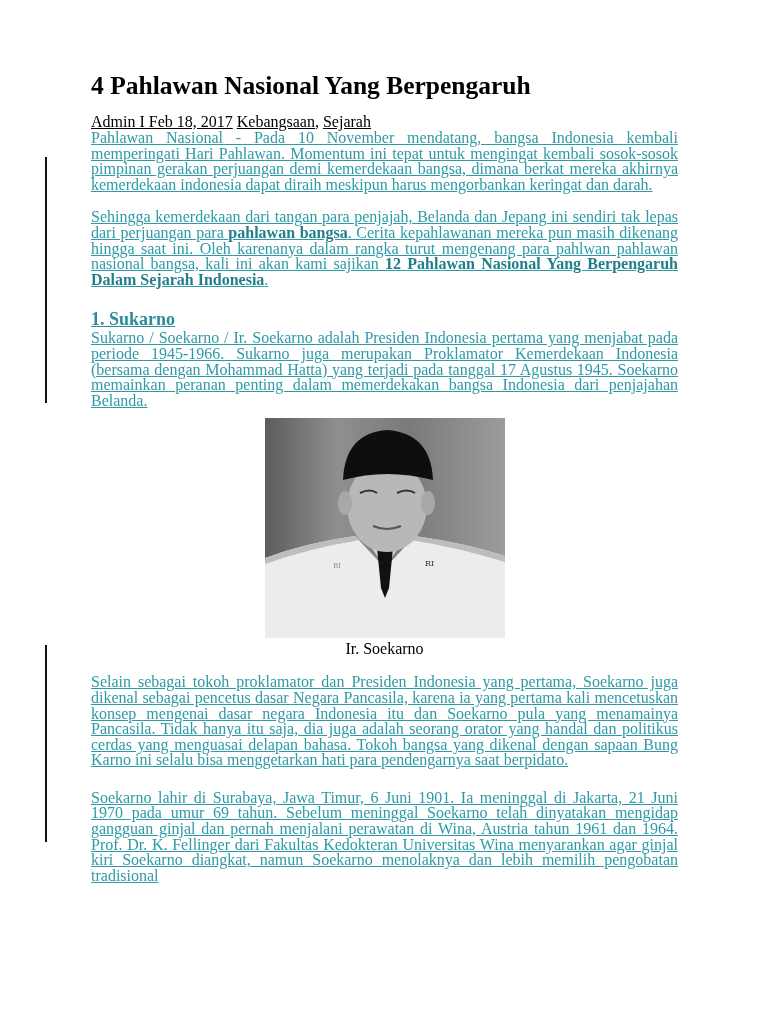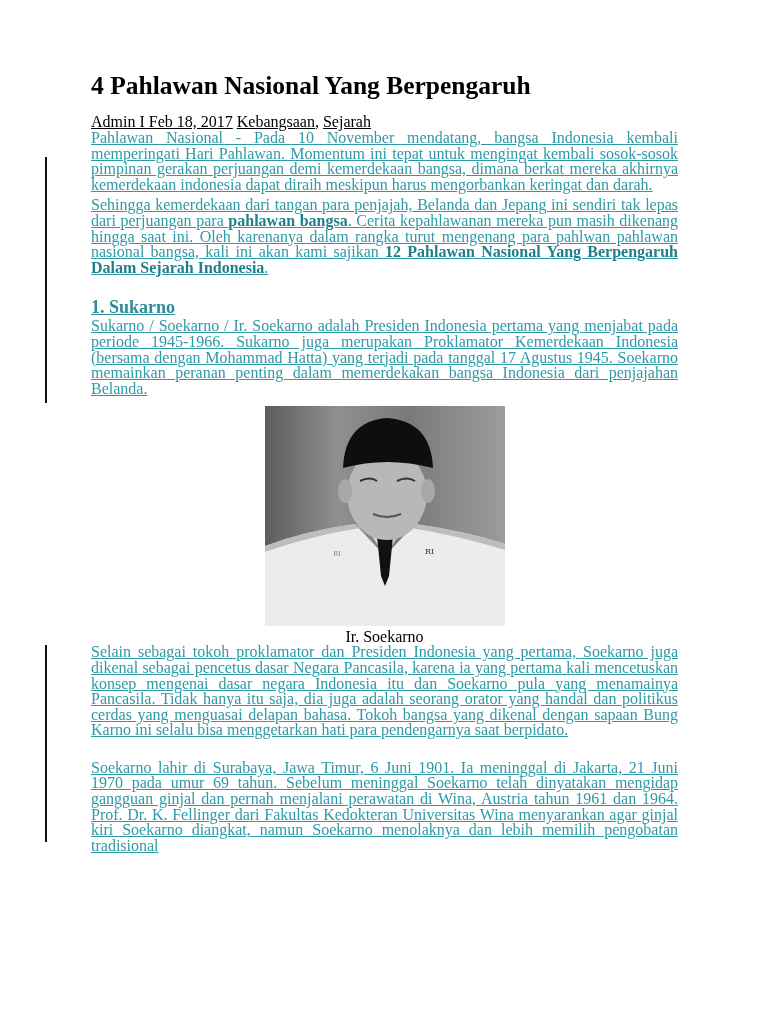--- a/index.html
+++ b/index.html
@@ -6,29 +6,29 @@
     body { width: 768px; height: 1024px; position: relative; overflow: hidden;
            font-family: "Liberation Serif", "DejaVu Serif", serif; color: #000; }
     .page { position: absolute; left: 91px; top: 70px; width: 587px; }
     .title { font-weight: bold; font-size: 25.5px; line-height: 31px; margin: 0 0 13px 0; letter-spacing: 0; }
     .meta { font-size: 16px; line-height: 16px; margin: 0; }
     .meta a { color: #000; text-decoration: underline; }
     .para { font-size: 16px; line-height: 15.6px; color: #2e9aa6; text-align: justify;
             text-decoration: underline; margin: 0; }
     .para b { color: #1f7f8a; }
     .p1 { margin-top: 0; }
-    .p2 { margin-top: 5px; }
+    .p2 { margin-top: 17px; }
     .h2 { font-weight: bold; font-size: 18px; line-height: 22px; color: #2a8d99; text-decoration: underline;
           margin: 21px 0 0 0; }
     .p3 { margin-top: 0; }
     .figure { width: 240px; margin: 10px auto 0 auto; text-align: center; }
     .photo { width: 240px; height: 220px; position: relative; overflow: hidden;
              background: linear-gradient(90deg, #6a6a6a 0%, #9a9a9a 20%, #8a8a8a 50%, #a8a8a8 80%, #777 100%); }
     .caption { font-size: 16px; line-height: 14px; margin-top: 4px; color: #000; }
-    .p4 { }
+    .p4 { margin-top: 18px; }
     .p5 { margin-top: 22px; }
     .bar { position: absolute; left: 45px; width: 2px; background: #111; }
   </style>
 </head>
 <body>
 
 <div class="bar" style="top:157px;height:246px;"></div>
 <div class="bar" style="top:645px;height:197px;"></div>
 
 <div class="page">

